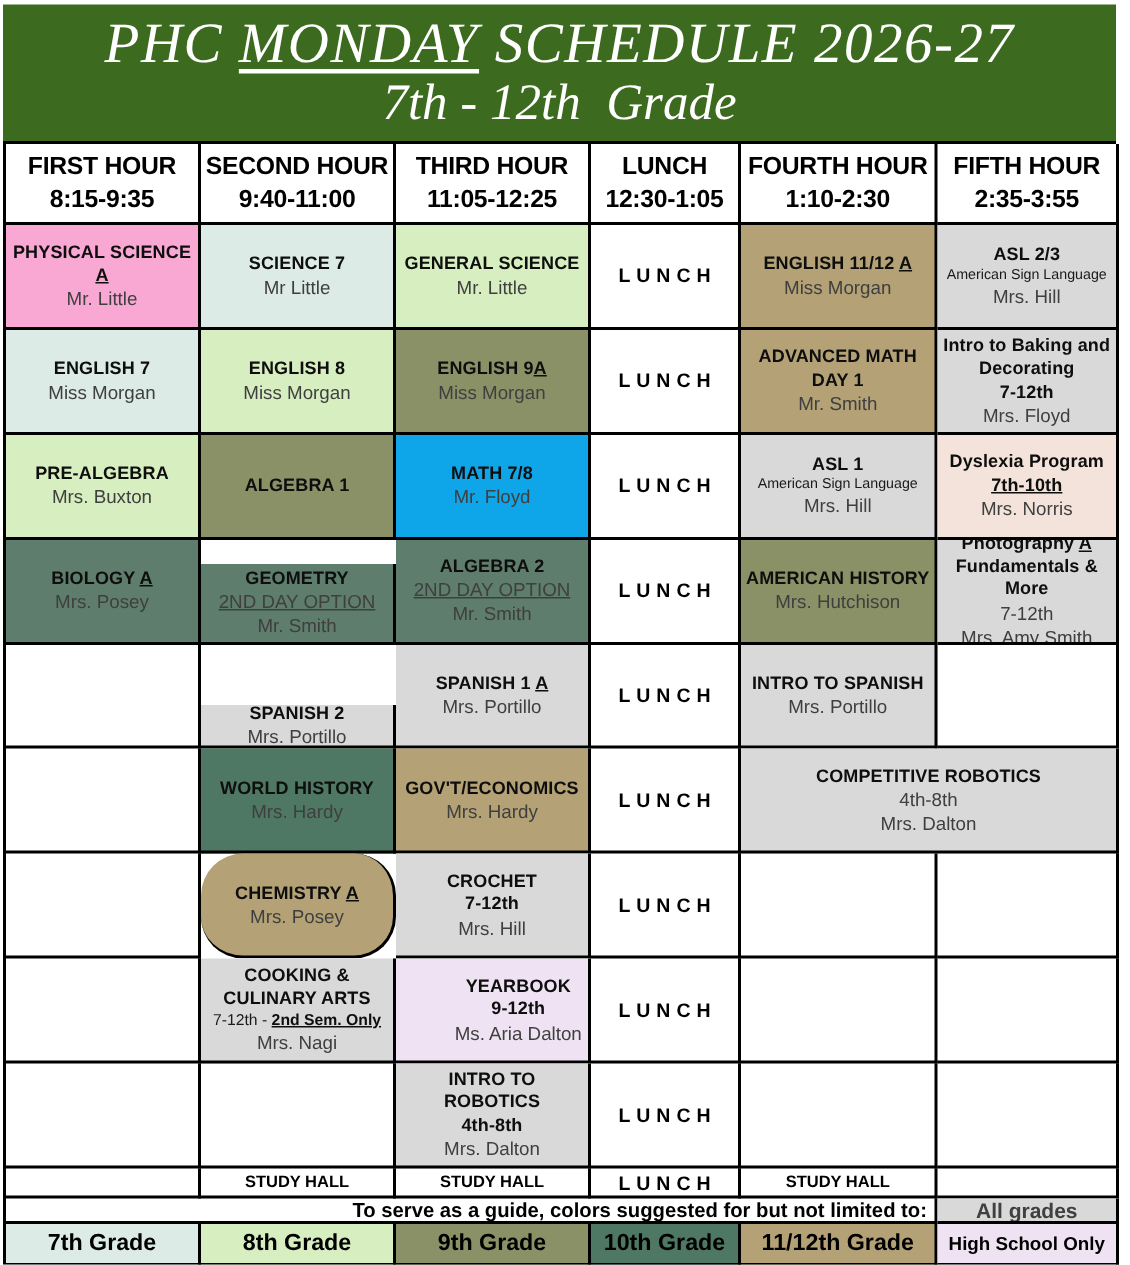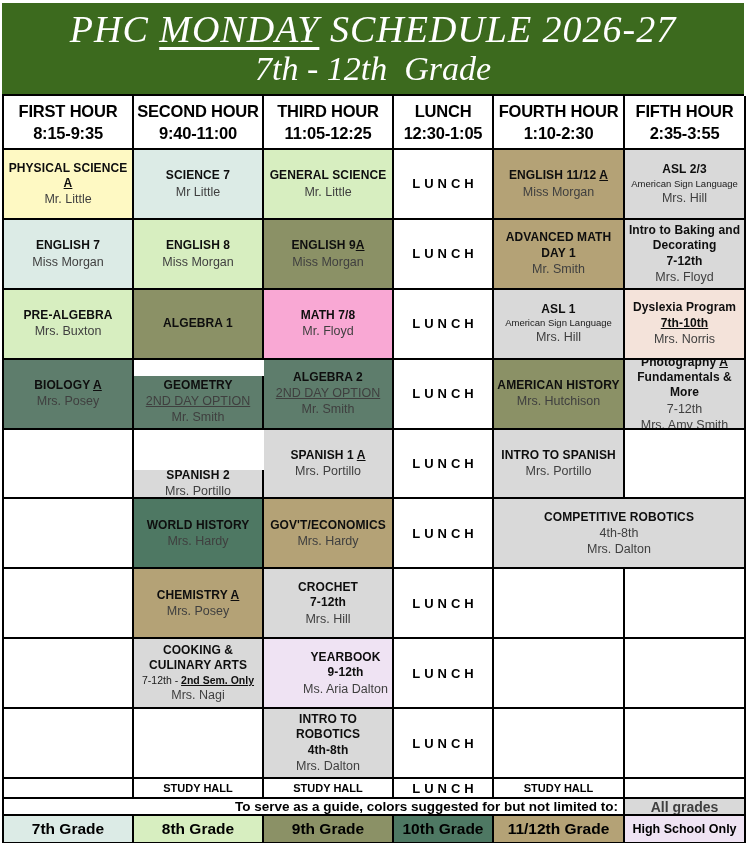--- a/index.html
+++ b/index.html
@@ -59,21 +59,21 @@
         <div class="chl">12:30-1:05</div>
       </div>
       <div class="cell colhead">
         <div class="chl">FOURTH HOUR</div>
         <div class="chl">1:10-2:30</div>
       </div>
       <div class="cell colhead">
         <div class="chl">FIFTH HOUR</div>
         <div class="chl">2:35-3:55</div>
       </div>
-      <div class="cell" style="background: #fef9c3;">
+      <div class="cell" style="background: #f9a8d4;">
         <div class="line b"><span>PHYSICAL SCIENCE </span><span class="u">A</span></div>
         <div class="line"><span>Mr. Little</span></div>
       </div>
       <div class="cell" style="background: rgb(220, 235, 230);">
         <div class="line b"><span>SCIENCE 7</span></div>
         <div class="line"><span>Mr Little</span></div>
       </div>
       <div class="cell" style="background: rgb(215, 238, 192);">
         <div class="line b"><span>GENERAL SCIENCE</span></div>
         <div class="line"><span>Mr. Little</span></div>
@@ -116,21 +116,21 @@
         <div class="line b"><span>7-12th</span></div>
         <div class="line"><span>Mrs. Floyd</span></div>
       </div>
       <div class="cell" style="background: rgb(215, 238, 192);">
         <div class="line b"><span>PRE-ALGEBRA</span></div>
         <div class="line"><span>Mrs. Buxton</span></div>
       </div>
       <div class="cell" style="background: rgb(139, 145, 102);">
         <div class="line b"><span>ALGEBRA 1</span></div>
       </div>
-      <div class="cell" style="background: #f9a8d4;">
+      <div class="cell" style="background: #0ea5e9;">
         <div class="line b"><span>MATH 7/8</span></div>
         <div class="line"><span>Mr. Floyd</span></div>
       </div>
       <div class="cell">
         <div class="lunchtxt">LUNCH</div>
       </div>
       <div class="cell" style="background: rgb(217, 217, 217);">
         <div class="line b"><span>ASL 1</span></div>
         <div class="line sm"><span>American Sign Language</span></div>
         <div class="line"><span>Mrs. Hill</span></div>
@@ -195,21 +195,21 @@
       </div>
       <div class="cell">
         <div class="lunchtxt">LUNCH</div>
       </div>
       <div class="cell" style="background: rgb(217, 217, 217); grid-column: span 2;">
         <div class="line b"><span>COMPETITIVE ROBOTICS</span></div>
         <div class="line"><span>4th-8th</span></div>
         <div class="line"><span>Mrs. Dalton</span></div>
       </div>
       <div class="cell"></div>
-      <div class="cell" style="background: rgb(180, 162, 118);">
+      <div class="cell" style="background: rgb(180, 162, 118); border-radius: 28px;">
         <div class="line b"><span>CHEMISTRY </span><span class="u">A</span></div>
         <div class="line"><span>Mrs. Posey</span></div>
       </div>
       <div class="cell" style="background: rgb(217, 217, 217);">
         <div class="line b"><span>CROCHET</span></div>
         <div class="line b"><span>7-12th</span></div>
         <div class="line"><span>Mrs. Hill</span></div>
       </div>
       <div class="cell">
         <div class="lunchtxt">LUNCH</div>

